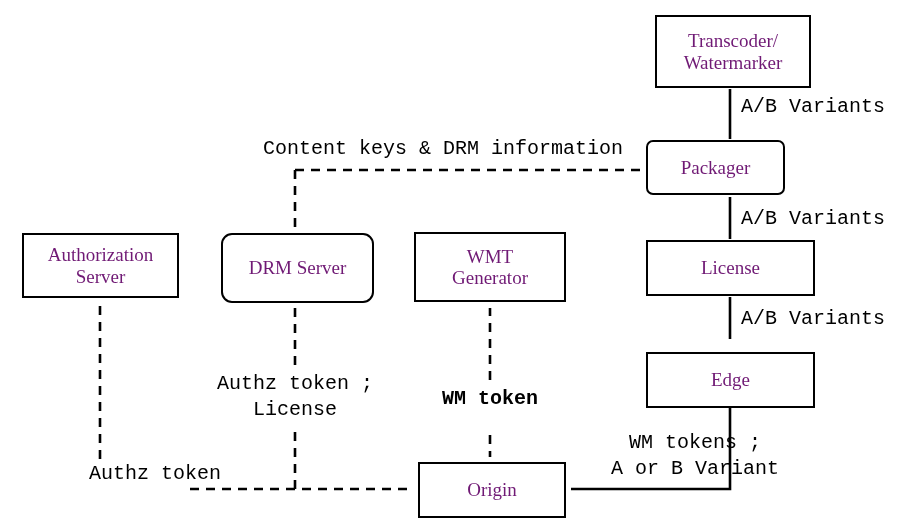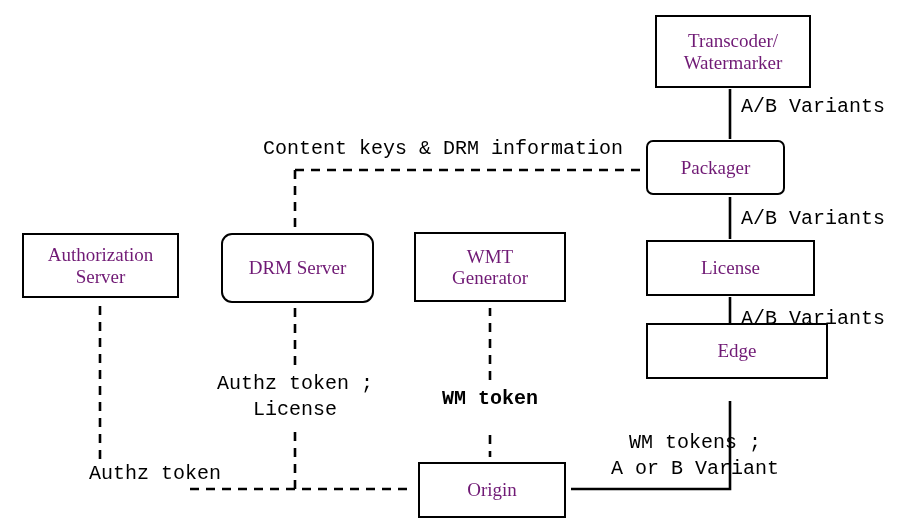--- a/index.html
+++ b/index.html
@@ -114,21 +114,21 @@
   </div>
 
   <div class="node" style="left:646px; top:140px; width:139px; height:55px;border-radius:7px;">
     <span class="label">Packager</span>
   </div>
 
   <div class="node" style="left:646px; top:240px; width:169px; height:56px;">
     <span class="label">License</span>
   </div>
 
-  <div class="node" style="left:646px; top:323px; width:182px; height:56px;">
+  <div class="node" style="left:646px; top:352px; width:169px; height:56px;">
     <span class="label">Edge</span>
   </div>
 
   <div class="node" style="left:22px; top:233px; width:157px; height:65px;">
     <span class="label">Authorization<br>Server</span>
   </div>
 
   <div class="node" style="left:221px; top:233px; width:153px; height:70px;border-radius:11px;">
     <span class="label">DRM Server</span>
   </div>

